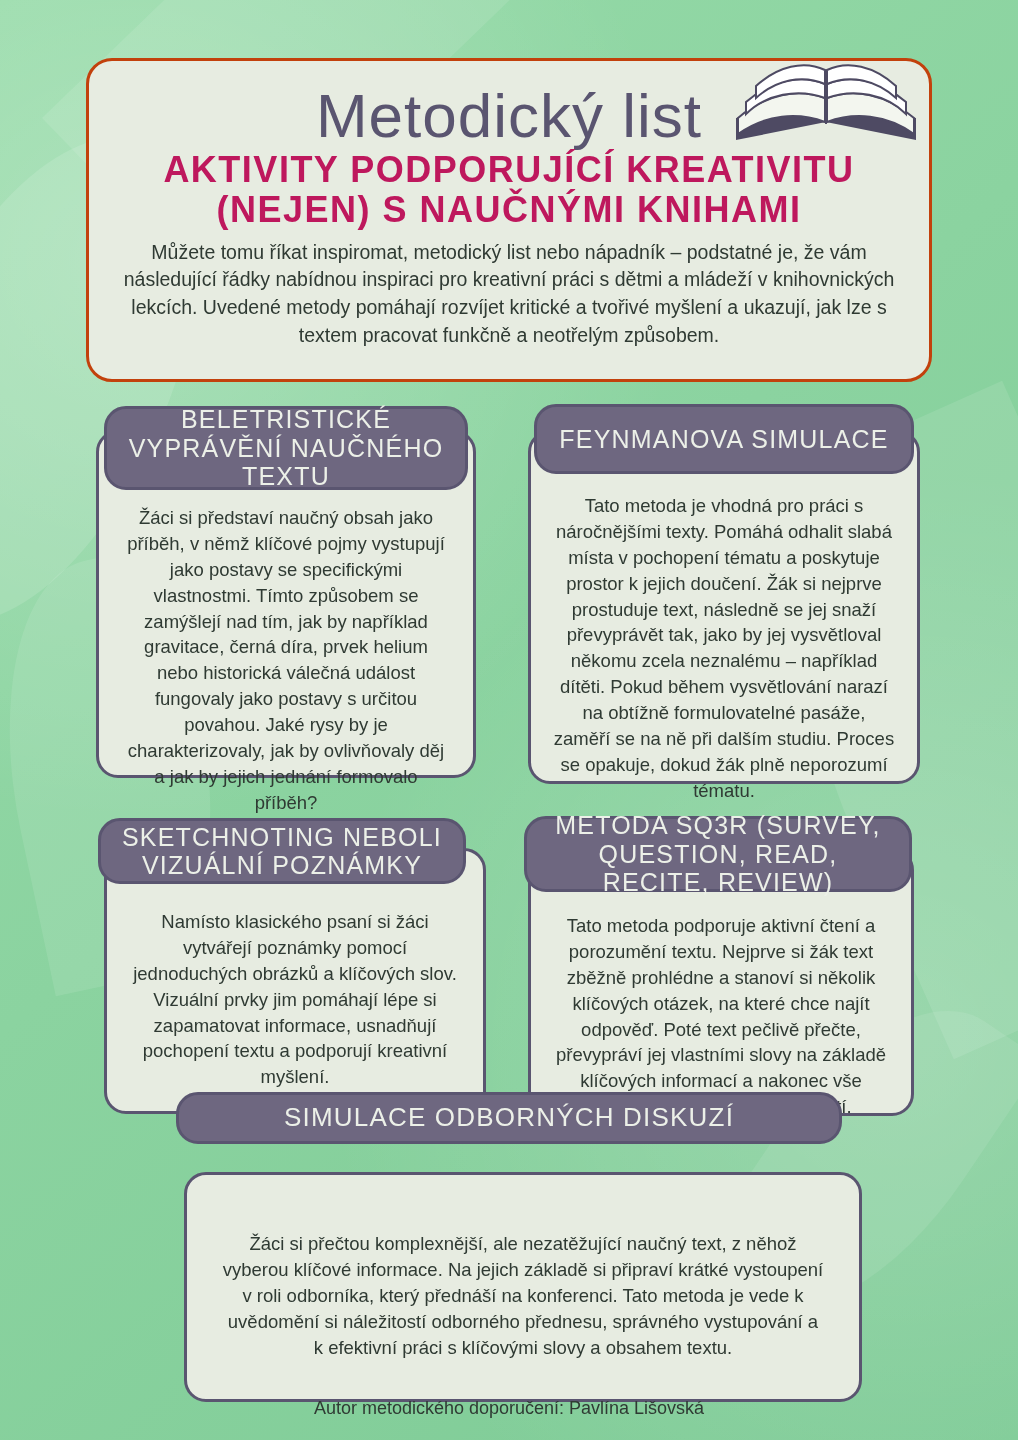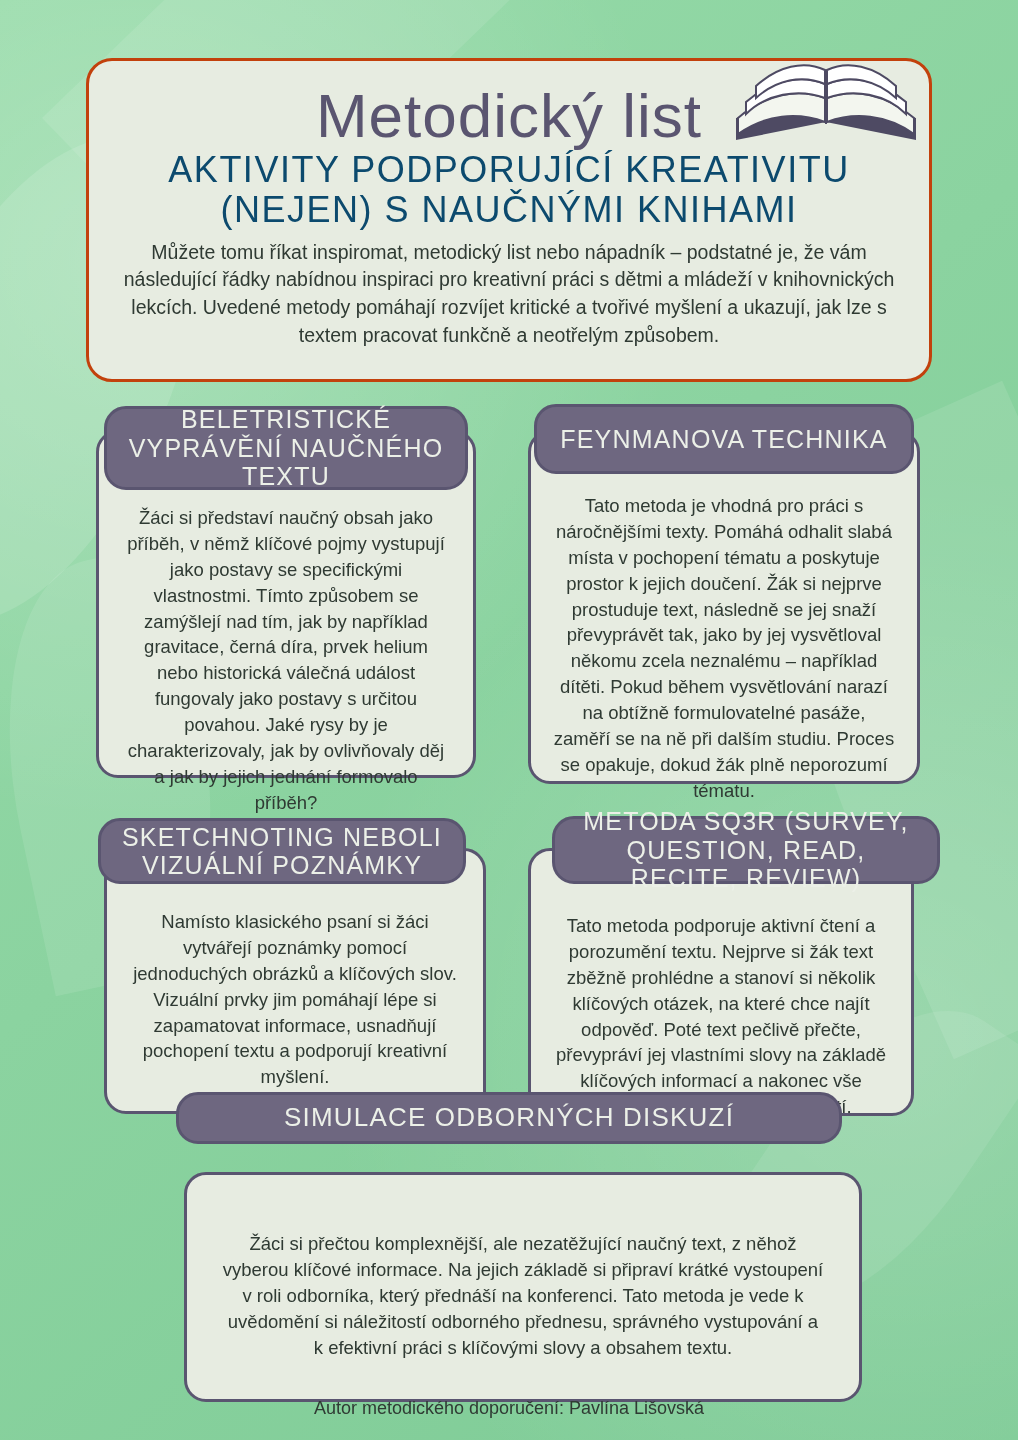--- a/index.html
+++ b/index.html
@@ -61,22 +61,22 @@
     font-weight: 400;
     letter-spacing: 1px;
     color: #5a5570;
   }
   .subtitle {
     margin: 2px 0 0 0;
     text-align: center;
     font-size: 36px;
     line-height: 1.12;
     letter-spacing: 1.5px;
-    font-weight: 400;
-    color: #0c4a6e;
+    font-weight: 700;
+    color: #be185d;
   }
   .intro {
     margin: 8px 34px 0 34px;
     text-align: center;
     font-size: 19.5px;
     line-height: 1.42;
     color: #2f3a33;
   }
 
   
@@ -130,21 +130,21 @@
   #head-2 { left: 534px; top: 404px; width: 380px; height: 70px; }
 
   
   #card-3 { left: 104px; top: 848px; width: 382px; height: 266px; }
   #card-3 .body { padding-top: 58px; }
   #head-3 { left: 98px; top: 818px; width: 368px; height: 66px; }
 
   
   #card-4 { left: 528px; top: 848px; width: 386px; height: 268px; }
   #card-4 .body { padding-top: 62px; }
-  #head-4 { left: 552px; top: 816px; width: 388px; height: 68px; }
+  #head-4 { left: 524px; top: 816px; width: 388px; height: 76px; }
 
   
   #card-5 { left: 184px; top: 1172px; width: 678px; height: 230px; }
   #card-5 .body { padding-top: 56px; padding-left: 34px; padding-right: 34px; }
   #head-5 { left: 176px; top: 1092px; width: 666px; height: 52px; font-size: 26px; }
 
   .footer {
     position: absolute;
     left: 0;
     right: 0;
@@ -185,21 +185,21 @@
   </div>
 
   <div class="card" id="card-1">
     <div class="body">Žáci si představí naučný obsah jako příběh, v němž klíčové pojmy vystupují jako postavy se specifickými vlastnostmi. Tímto způsobem se zamýšlejí nad tím, jak by například gravitace, černá díra, prvek helium nebo historická válečná událost fungovaly jako postavy s určitou povahou. Jaké rysy by je charakterizovaly, jak by ovlivňovaly děj a jak by jejich jednání formovalo příběh?</div>
   </div>
   <div class="card-head" id="head-1">BELETRISTICKÉ VYPRÁVĚNÍ NAUČNÉHO TEXTU</div>
 
   <div class="card" id="card-2">
     <div class="body">Tato metoda je vhodná pro práci s náročnějšími texty. Pomáhá odhalit slabá místa v pochopení tématu a poskytuje prostor k jejich doučení. Žák si nejprve prostuduje text, následně se jej snaží převyprávět tak, jako by jej vysvětloval někomu zcela neznalému – například dítěti. Pokud během vysvětlování narazí na obtížně formulovatelné pasáže, zaměří se na ně při dalším studiu. Proces se opakuje, dokud žák plně neporozumí tématu.</div>
   </div>
-  <div class="card-head" id="head-2">FEYNMANOVA TECHNIKA</div>
+  <div class="card-head" id="head-2">FEYNMANOVA SIMULACE</div>
 
   <div class="card" id="card-3">
     <div class="body">Namísto klasického psaní si žáci vytvářejí poznámky pomocí jednoduchých obrázků a klíčových slov. Vizuální prvky jim pomáhají lépe si zapamatovat informace, usnadňují pochopení textu a podporují kreativní myšlení.</div>
   </div>
   <div class="card-head" id="head-3">SKETCHNOTING NEBOLI VIZUÁLNÍ POZNÁMKY</div>
 
   <div class="card" id="card-4">
     <div class="body">Tato metoda podporuje aktivní čtení a porozumění textu. Nejprve si žák text zběžně prohlédne a stanoví si několik klíčových otázek, na které chce najít odpověď. Poté text pečlivě přečte, převypráví jej vlastními slovy na základě klíčových informací a nakonec vše zopakuje pro upevnění znalostí.</div>
   </div>
   <div class="card-head" id="head-4">METODA SQ3R (SURVEY, QUESTION, READ, RECITE, REVIEW)</div>

